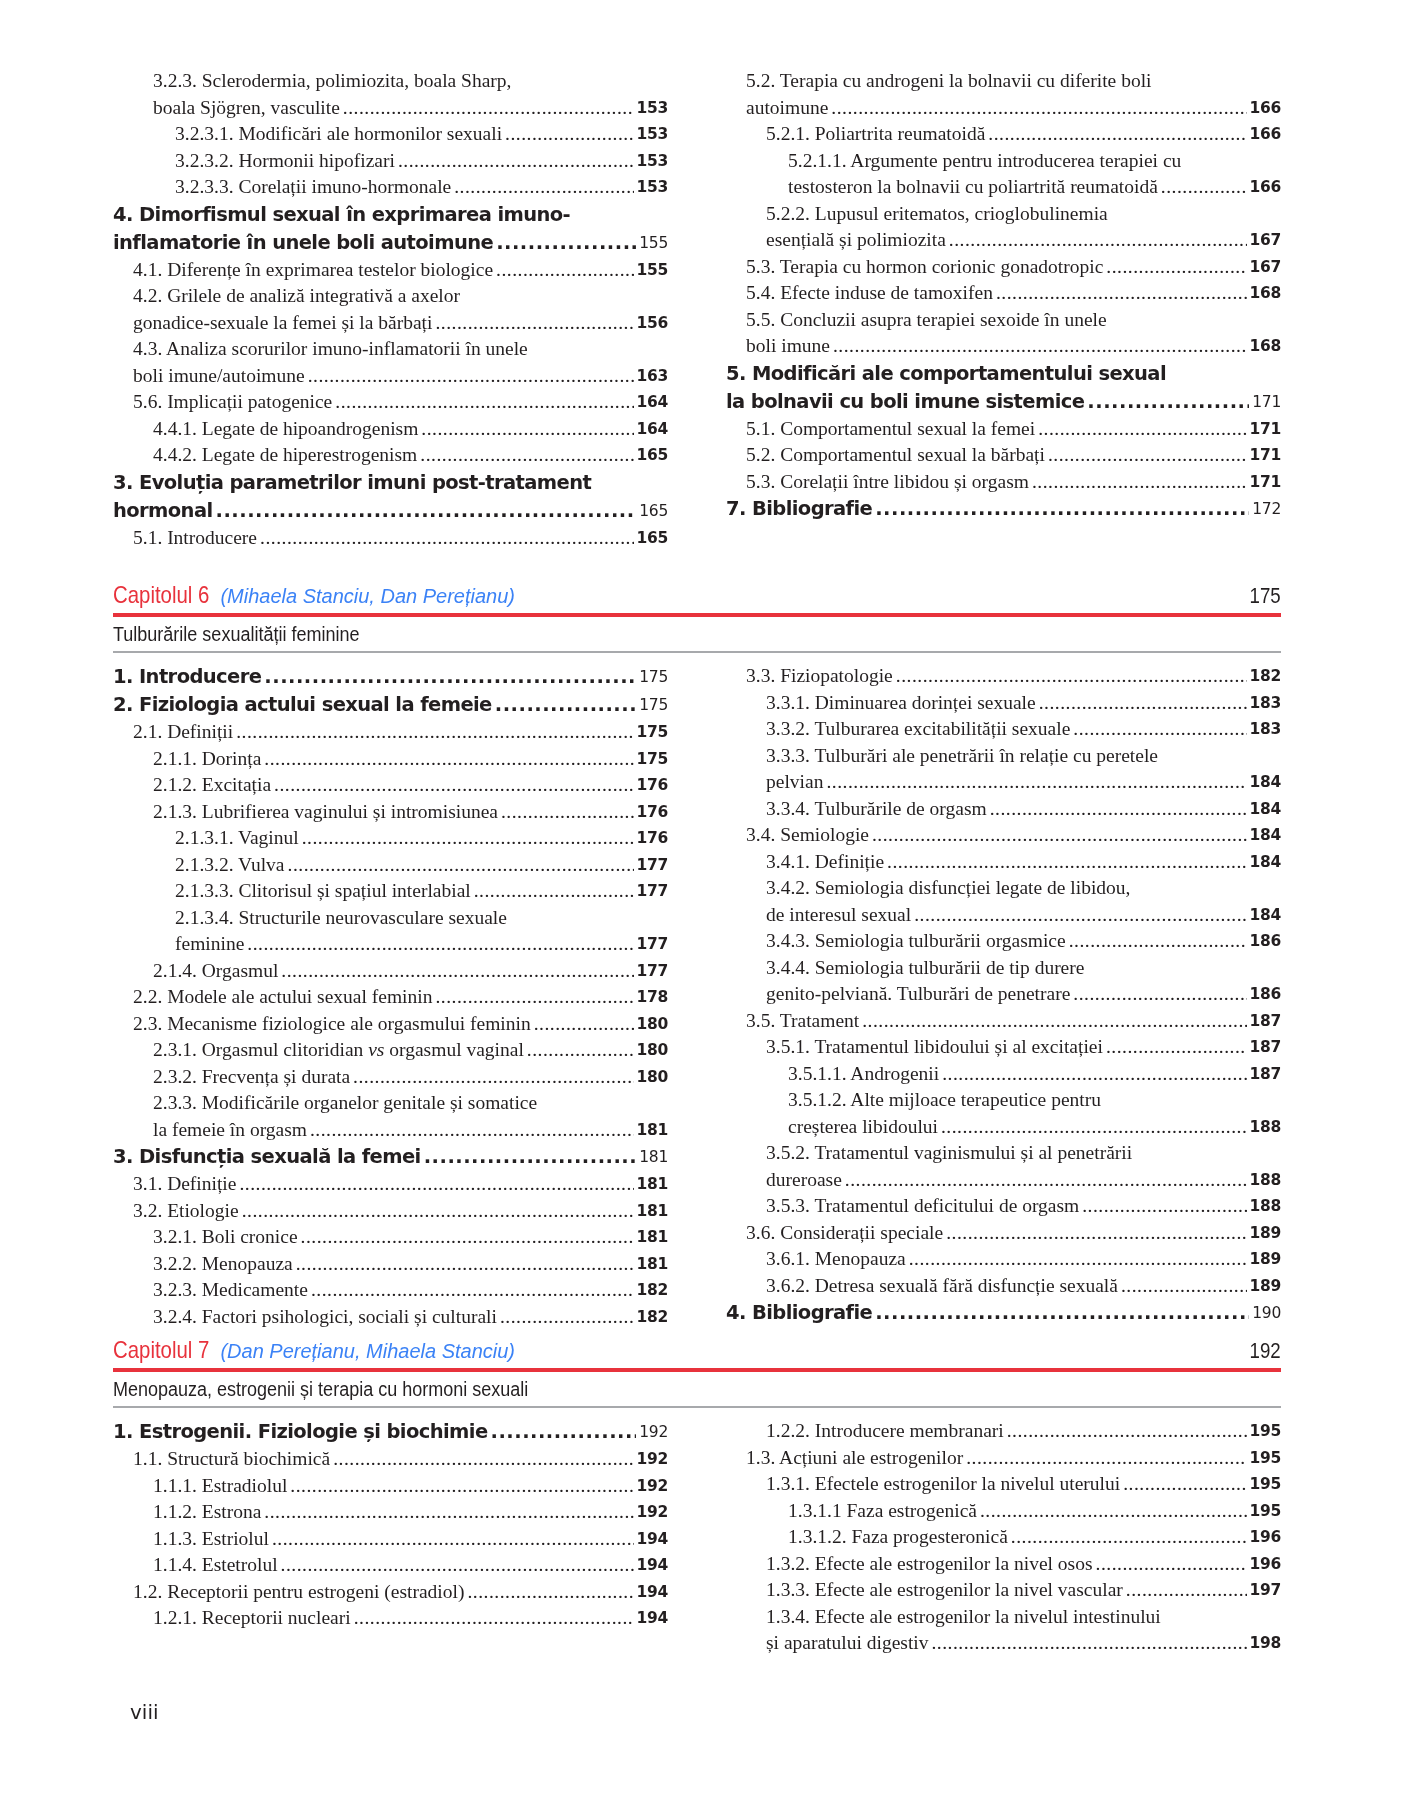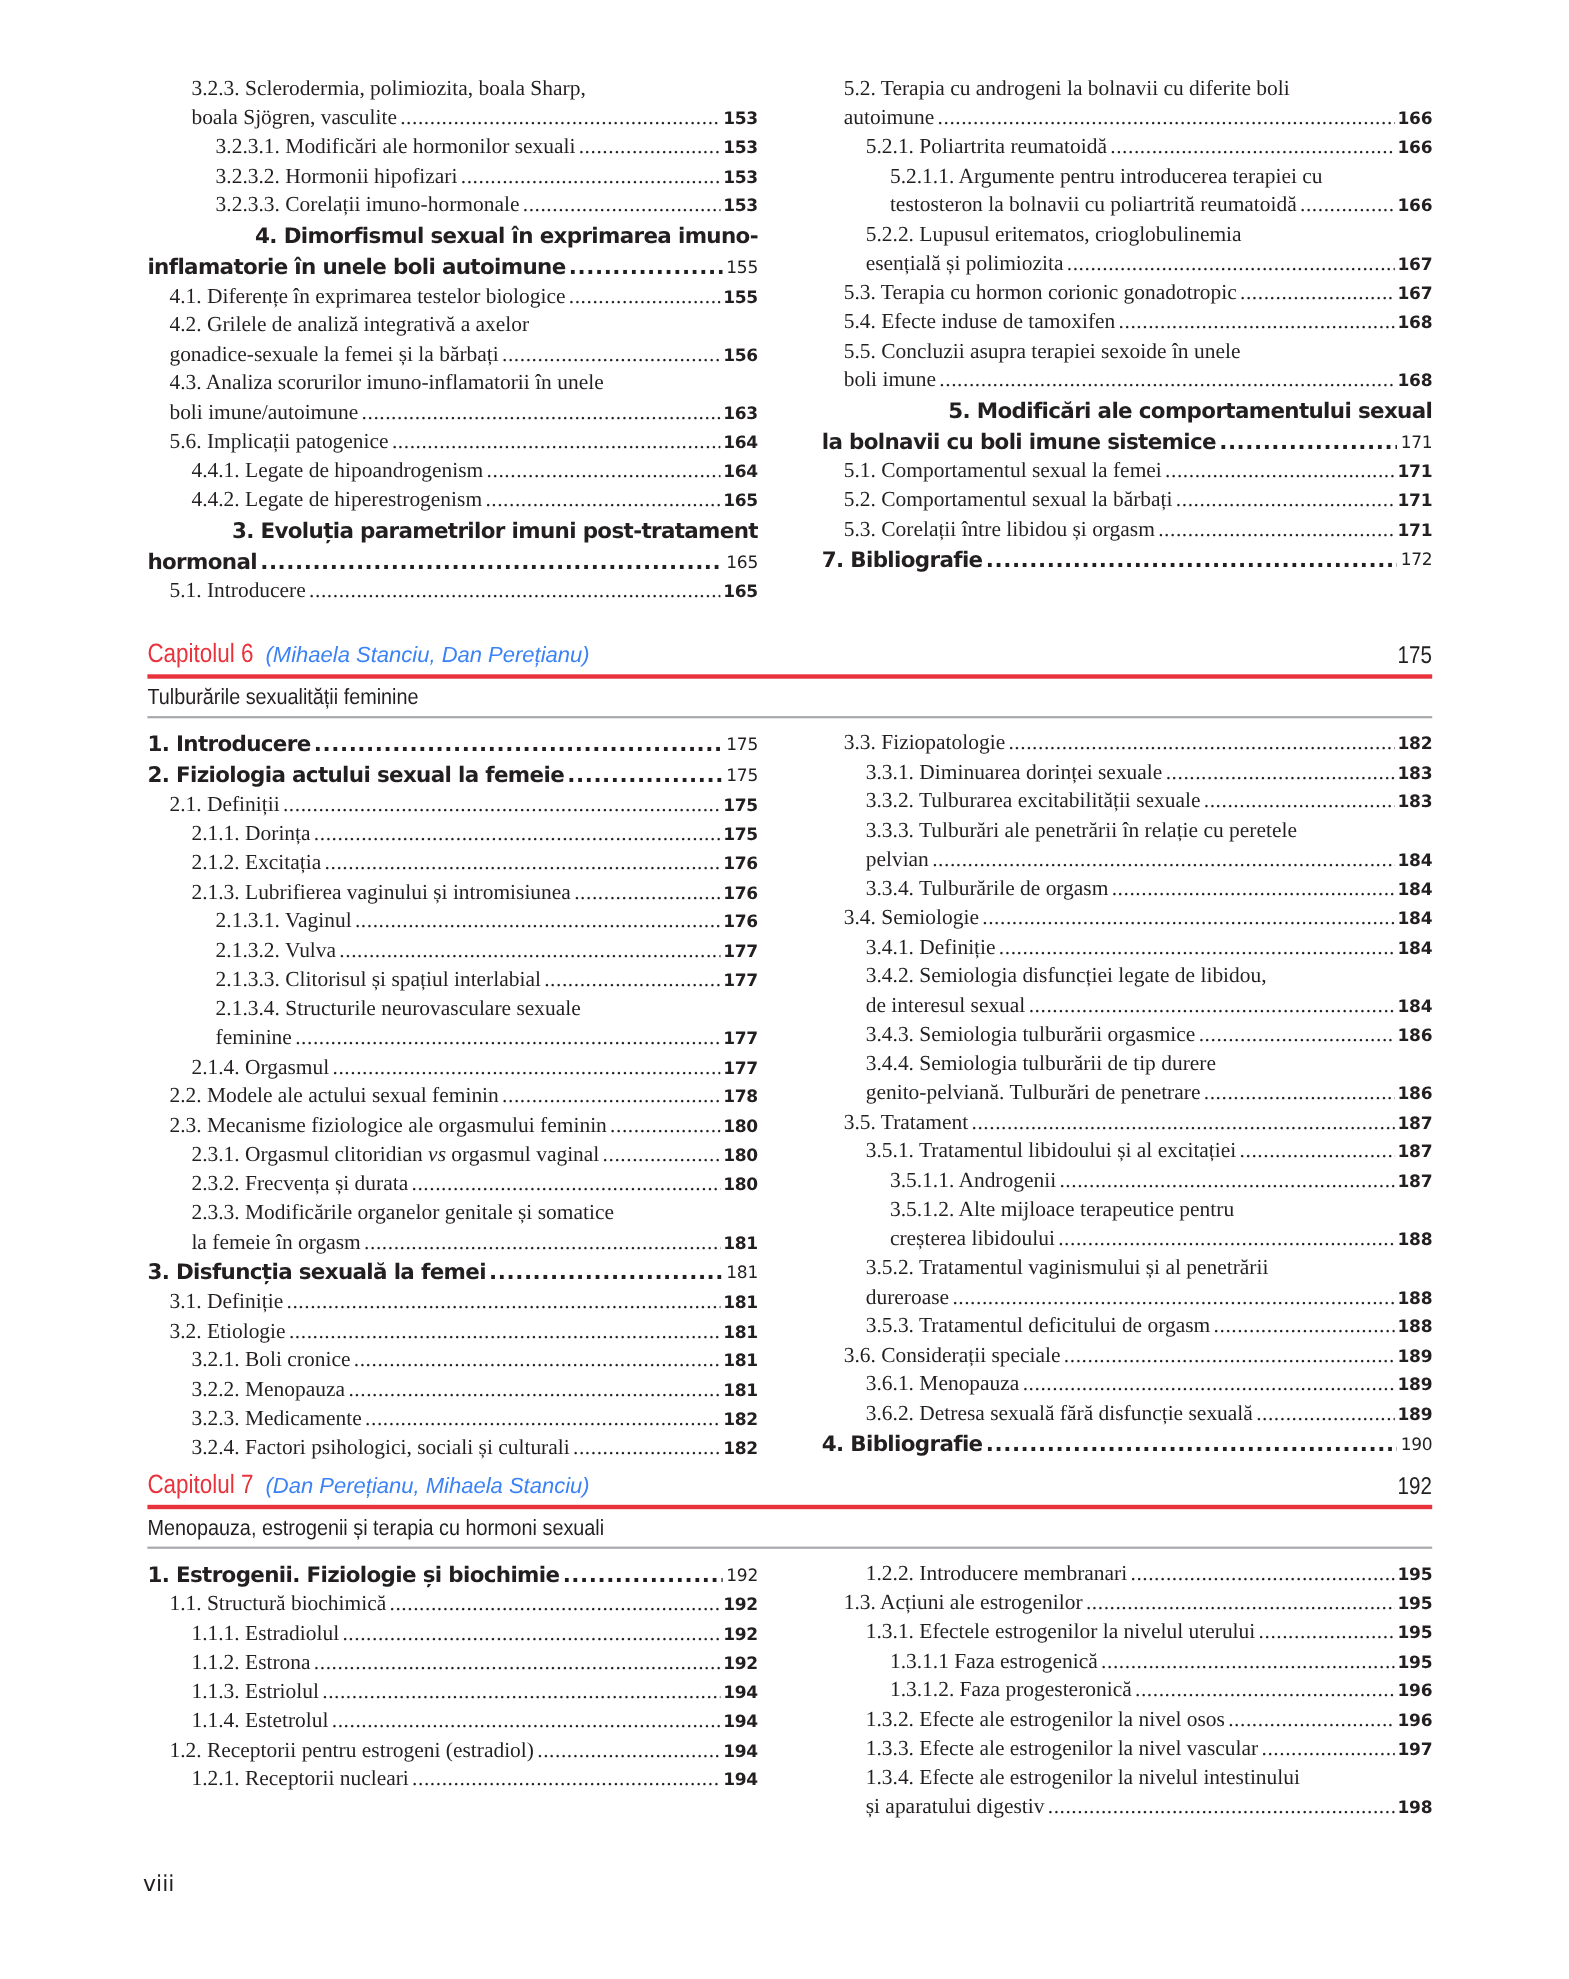--- a/index.html
+++ b/index.html
@@ -1,27 +1,27 @@
 <!DOCTYPE html>
 <html><head>
   <meta charset="utf-8">
   <style>
     html, body { margin: 0; padding: 0; background: #ffffff; }
     body { width: 1426px; height: 1799px; position: relative; overflow: hidden; color: #231f20; }
-    .page { position: absolute; left: 134px; top: 0; width: 1168px; }
+    .page { position: absolute; left: 113px; top: 0; width: 1168px; }
     .cols { display: flex; justify-content: space-between; }
     .col { width: 555px; }
     .entry { display: flex; align-items: flex-end; font-family: "Liberation Serif", serif; font-size: 19.5px; line-height: 26.5px; }
     .entry .txt { white-space: nowrap; }
     .entry .dots { flex: 1; overflow: hidden; white-space: nowrap; margin: 0 3px; min-width: 8px; }
     .entry .dots::after { content: "......................................................................................................................................................................................"; letter-spacing: 0.5px; }
     .entry .pg { font-family: "DejaVu Sans", sans-serif; font-size: 15.5px; font-weight: bold; letter-spacing: -0.3px; }
     .line-only { font-family: "Liberation Serif", serif; font-size: 19.5px; line-height: 26.5px; }
     .lvl1 { font-family: "DejaVu Sans", sans-serif; font-weight: bold; font-size: 19.5px; line-height: 28px; }
-    .lvl1.entry .txt, .lvl1.line-only { font-family: "DejaVu Sans", sans-serif; font-weight: bold; letter-spacing: -0.6px; text-align: right; }
+    .lvl1.entry .txt, .lvl1.line-only { font-family: "DejaVu Sans", sans-serif; font-weight: bold; letter-spacing: -0.6px; }
     .lvl1.entry .dots::after { font-weight: bold; }
     .lvl1.entry .pg { font-weight: normal; font-size: 15.5px; }
     .in1 { padding-left: 20px; }
     .in2 { padding-left: 40px; }
     .in3 { padding-left: 62px; }
     .chap-head { margin-top: 22px; }
     .chap-row { display: flex; justify-content: space-between; align-items: flex-end; height: 34px; }
     .chap-title { font-family: "Liberation Sans", sans-serif; font-size: 24px; color: #e8323c; transform: scaleX(0.85); transform-origin: left bottom; white-space: nowrap; }
     .chap-authors { font-family: "Liberation Sans", sans-serif; font-style: italic; font-size: 20px; color: #3b82f6; }
     .chap-page { font-family: "Liberation Sans", sans-serif; font-size: 22px; transform: scaleX(0.85); transform-origin: right bottom; }

